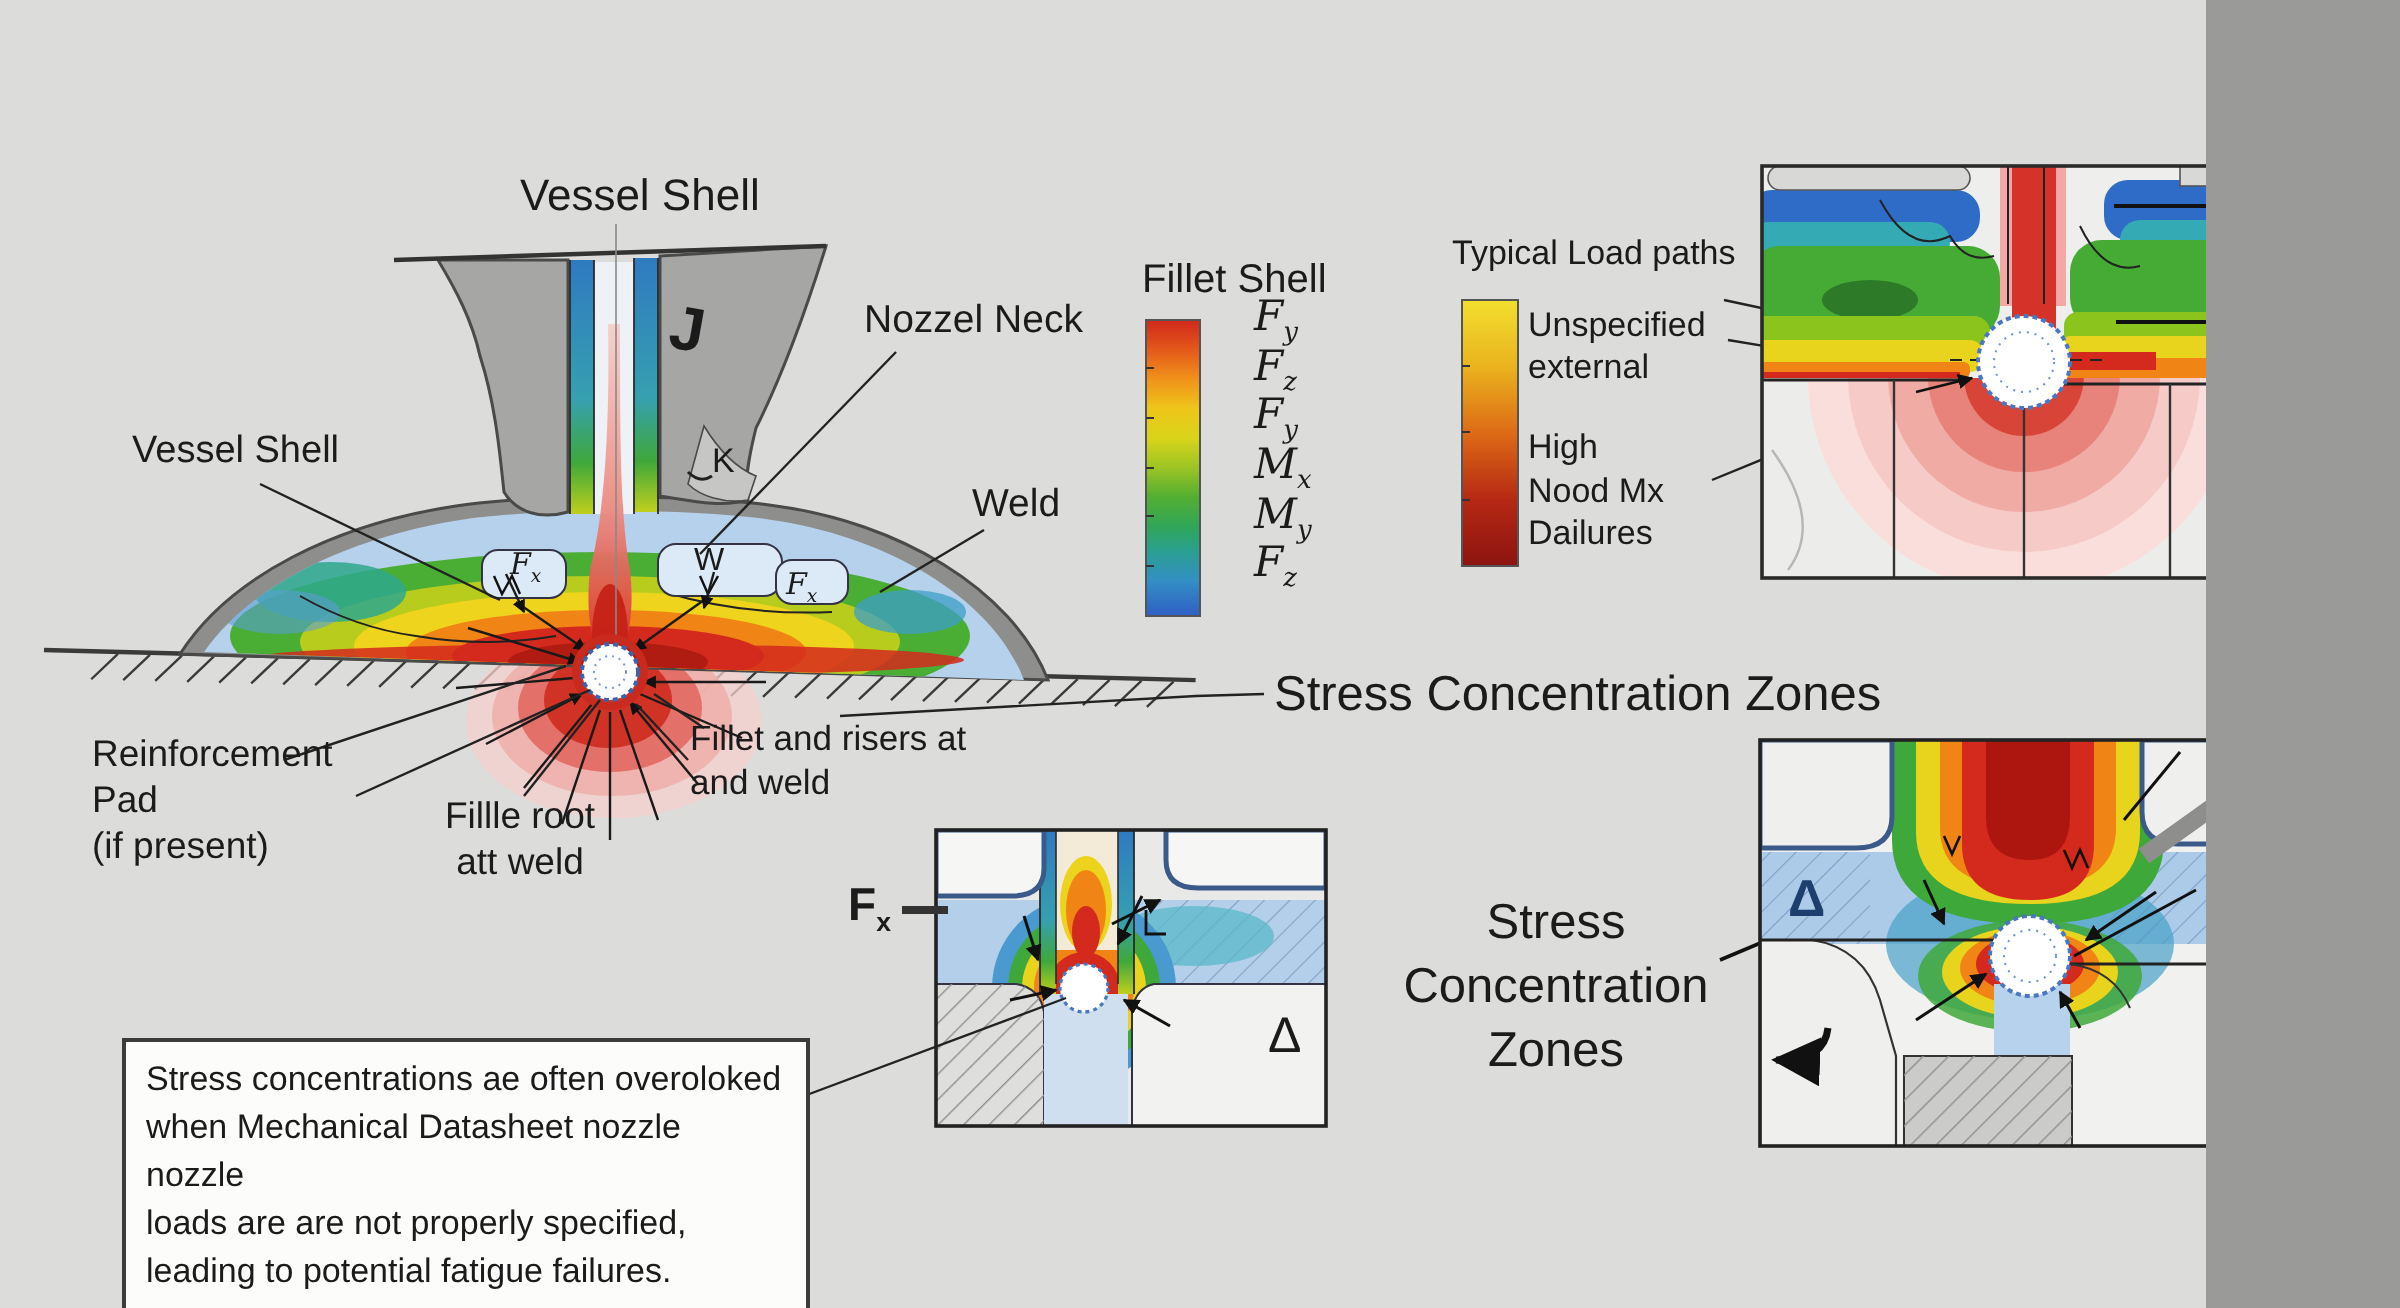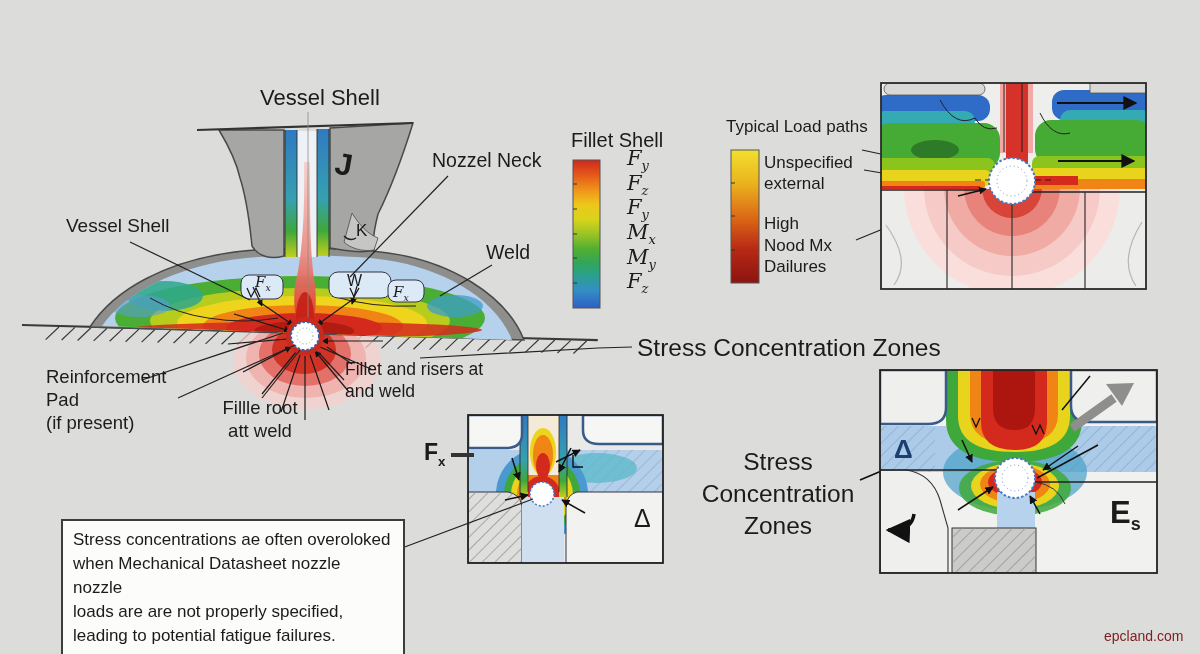--- a/index.html
+++ b/index.html
@@ -1,16 +1,16 @@
 <!DOCTYPE html>
 <html><head>
 <meta charset="utf-8">
 <style>
   html,body{margin:0;padding:0;background:#9a9a98;}
-  #canvas{position:relative;width:1200px;height:654px;background:#dcdcda;overflow:hidden;
+  #canvas{position:relative;width:1103px;height:654px;background:#dcdcda;overflow:hidden;
           font-family:"Liberation Sans",sans-serif;color:#1b1b1b;}
   #art{position:absolute;left:0;top:0;}
   .lbl{position:absolute;white-space:pre-line;line-height:1.22;color:#1b1b1b;}
   .math{font-family:"DejaVu Serif",serif;font-style:italic;}
   .math sub{font-size:62%;font-style:italic;}
   .boldmark{font-weight:bold;font-style:normal;}
   .boldmark sub{font-size:58%;}
   #legend-entries .math{display:block;height:24.7px;font-size:21px;}
   #legend-entries .math sub{font-size:13px;}
   #note-box{position:absolute;left:61px;top:519px;width:320px;border:2px solid #3c3c3a;

